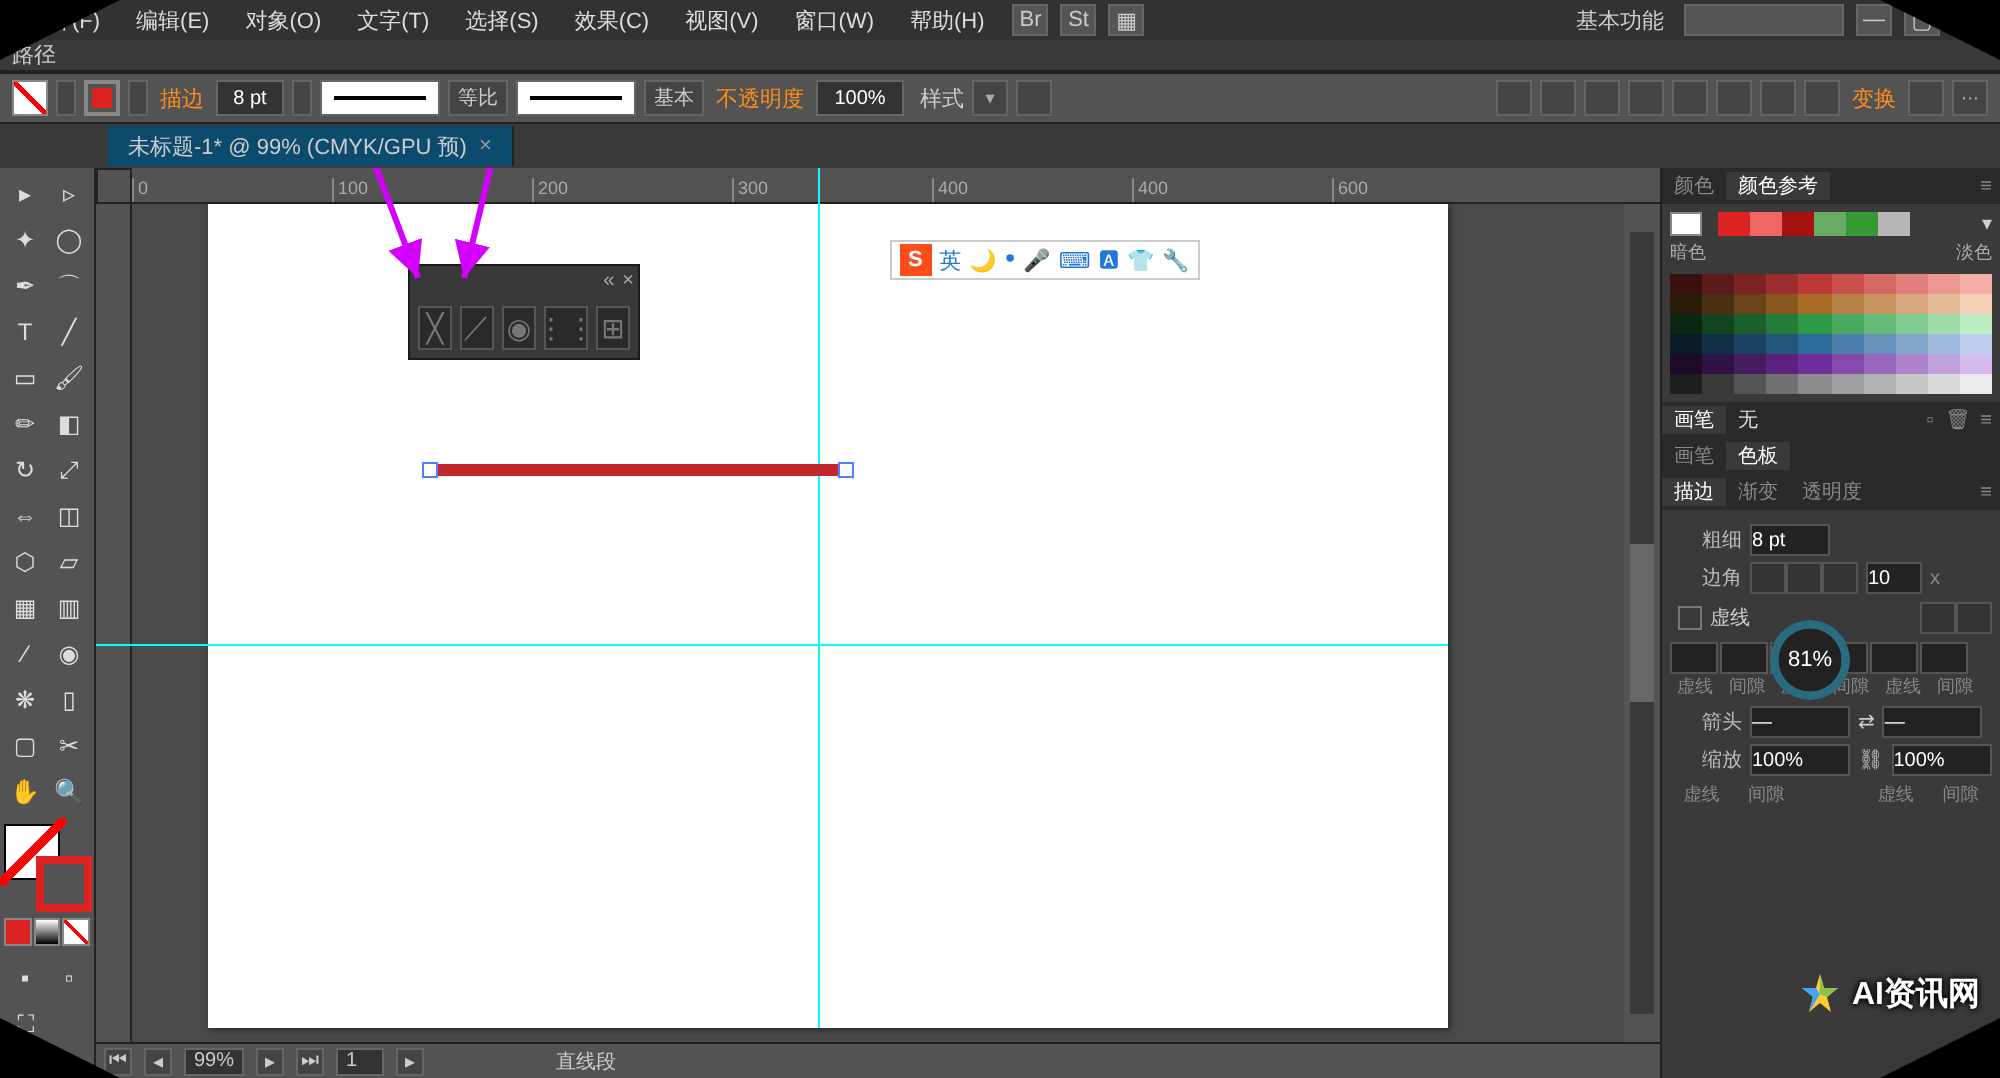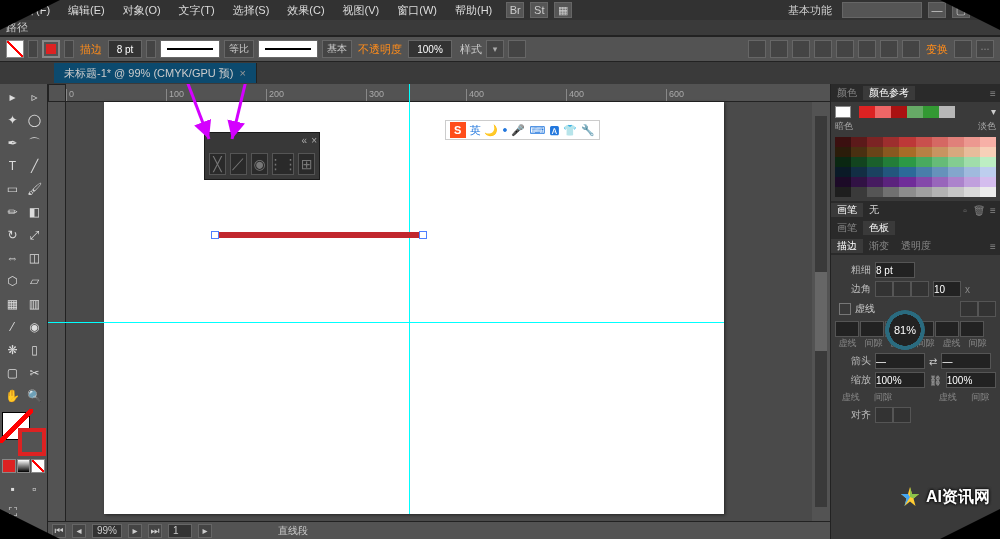--- a/index.html
+++ b/index.html
@@ -522,27 +522,20 @@
         <span>⛓</span>
         <input value="100%" style="">
       </div>
       <div class="dash-labels" style="justify-content:space-around">
         <span>虚线</span>
           <span>间隙</span>
           <span></span>
           <span>虚线</span>
           <span>间隙</span>
       </div>
-      <div class="row">
-        <span class="lab">对齐</span>
-        <div class="cap-btns">
-            <div></div>
-            <div></div>
-          </div>
-      </div>
     </div>
 
   </div>
 </div>
 
 <div class="status-bar">
   <div class="nav-btn">⏮</div>
   <div class="nav-btn">◂</div>
   <div class="zoom">99%</div>
   <div class="nav-btn">▸</div>

